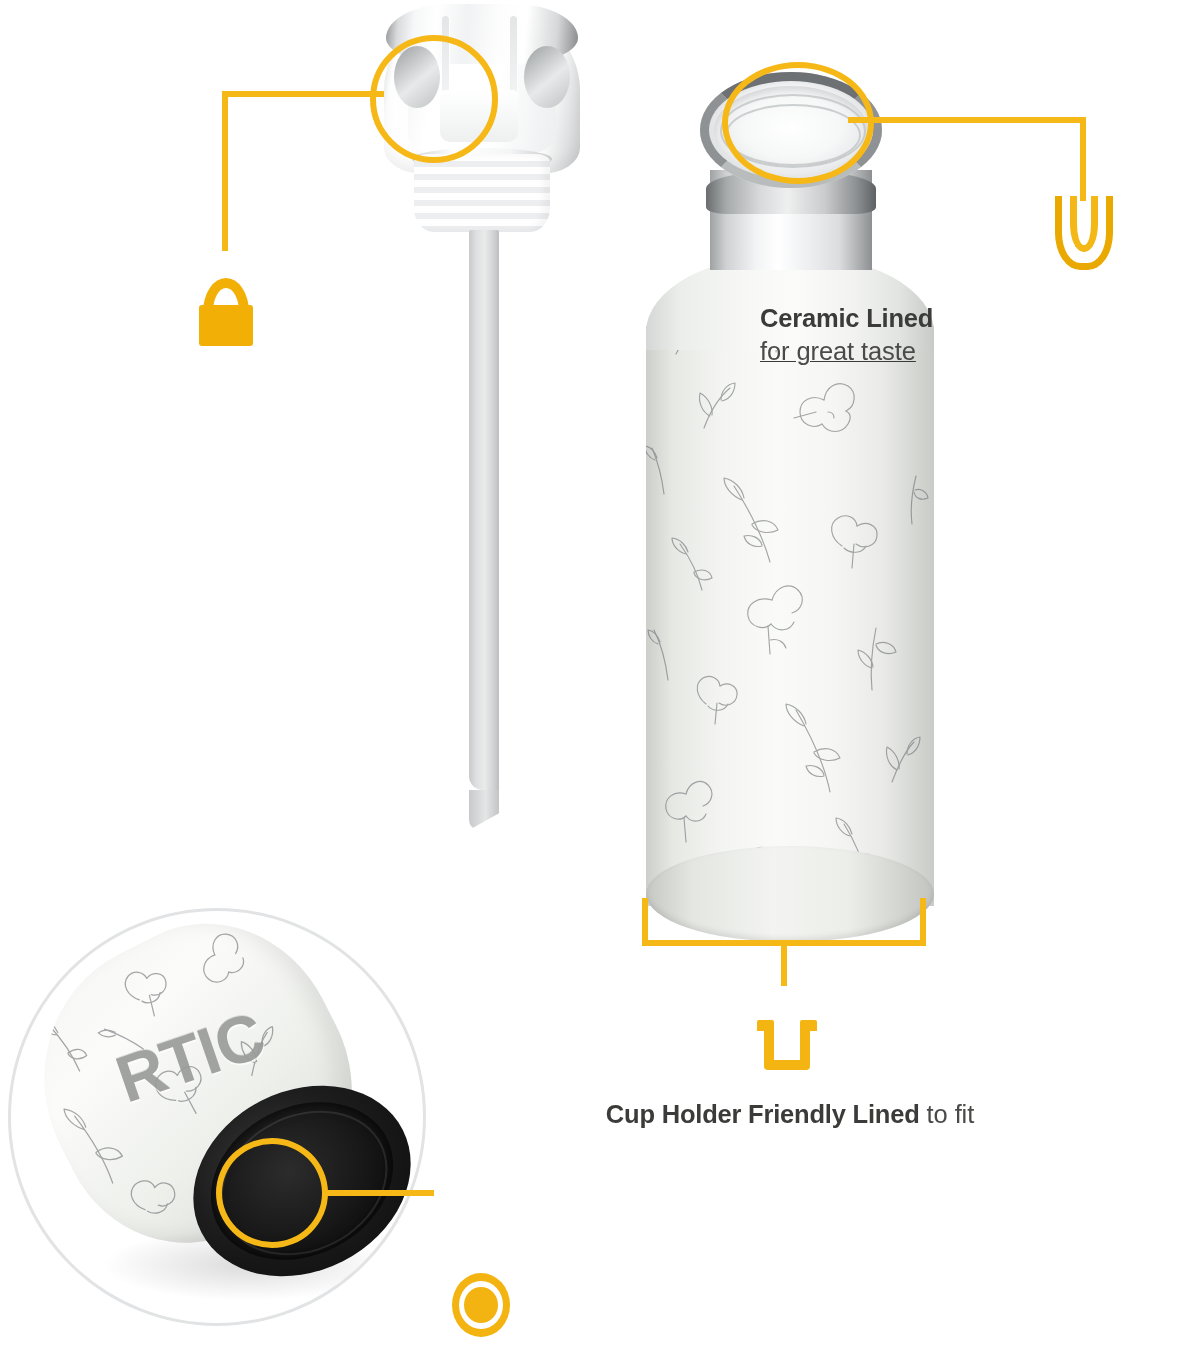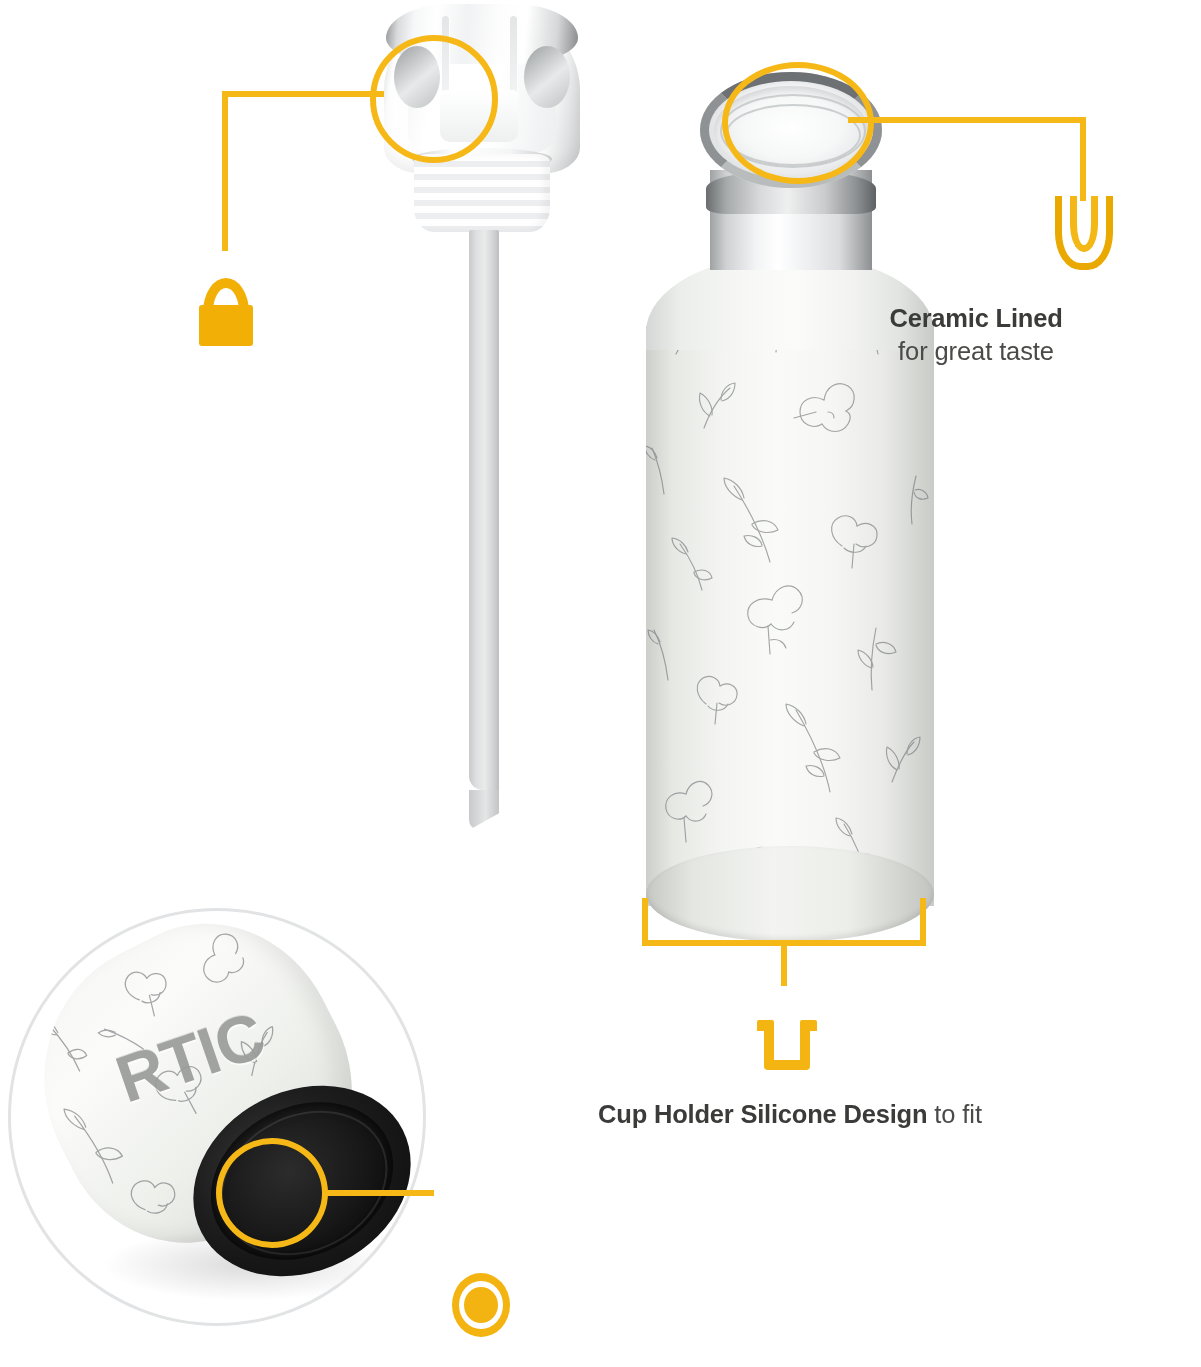--- a/index.html
+++ b/index.html
@@ -8,21 +8,21 @@
     font-family:"Liberation Sans","DejaVu Sans",sans-serif;
     color:#3b3b39;-webkit-font-smoothing:antialiased;
   }
   .stage{position:absolute;inset:0;}
 
   
   .feature-text{position:absolute;line-height:1.30;}
   .feature-text .hl{font-weight:bold;font-size:25.5px;letter-spacing:-0.2px;color:#3b3b39;}
   .feature-text .sub{font-weight:normal;font-size:25.5px;letter-spacing:-0.1px;color:#4a4a48;}
   .line1{white-space:nowrap;}
-  .line2{white-space:nowrap;}
+  .line2{white-space:nowrap;text-decoration:underline;}
 
   
   .cal{position:absolute;}
   .ring{position:absolute;border-radius:50%;border:6px solid #F6B817;box-sizing:border-box;}
   .hbar{position:absolute;background:#F6B817;height:6px;}
   .vbar{position:absolute;background:#F6B817;width:6px;}
 
   
   .icon{position:absolute;}
 
@@ -449,42 +449,42 @@
     <div class="ring" style="left:722px;top:62px;width:152px;height:122px;"></div>
     <div class="hbar" style="left:848px;top:117px;width:238px;"></div>
     <div class="vbar" style="left:1080px;top:117px;height:84px;"></div>
   </div>
 
   <div class="icon" style="left:1055px;top:196px;width:58px;height:76px;">
     <div class="u-outer" style="left:0;top:0;width:58px;height:74px;"></div>
     <div class="u-inner" style="left:15px;top:0;width:28px;height:56px;"></div>
   </div>
 
-  <div class="feature-text" style="left:760px;top:302px;width:432px;text-align:center;">
+  <div class="feature-text" style="left:760px;top:302px;width:432px;text-align:left;">
     <div class="line1"><span class="hl">Ceramic Lined</span></div>
     <div class="line2"><span class="sub">for great taste</span></div>
   </div>
 
   <div class="cal">
     <div class="vbar" style="left:642px;top:898px;height:48px;"></div>
     <div class="vbar" style="left:920px;top:898px;height:48px;"></div>
     <div class="hbar" style="left:642px;top:940px;width:284px;"></div>
     <div class="vbar" style="left:781px;top:940px;height:46px;"></div>
   </div>
 
   <div class="icon" style="left:757px;top:1020px;width:60px;height:52px;">
     <div class="ch-tip" style="left:0;top:0;width:17px;height:11px;"></div>
     <div class="ch-tip" style="left:43px;top:0;width:17px;height:11px;"></div>
     <div class="ch-left" style="left:7px;top:6px;width:10px;height:40px;"></div>
     <div class="ch-right" style="left:43px;top:6px;width:10px;height:40px;"></div>
     <div class="ch-bottom" style="left:7px;top:40px;width:46px;height:10px;"></div>
   </div>
 
   <div class="feature-text" style="left:500px;top:1098px;width:580px;text-align:center;">
-    <div class="line1"><span class="hl">Cup Holder Silicone Design</span><span class="sub"> to fit</span></div>
+    <div class="line1"><span class="hl">Cup Holder Friendly Lined</span><span class="sub"> to fit</span></div>
   </div>
 
   <div class="cal">
     <div class="ring" style="left:216px;top:1138px;width:112px;height:110px;"></div>
     <div class="hbar" style="left:322px;top:1190px;width:112px;"></div>
   </div>
 
   <div class="icon" style="left:452px;top:1273px;width:58px;height:64px;">
     <div class="coaster-outer" style="left:0;top:0;width:58px;height:64px;"></div>
     <div class="coaster-mid" style="left:7px;top:8px;width:44px;height:48px;"></div>

